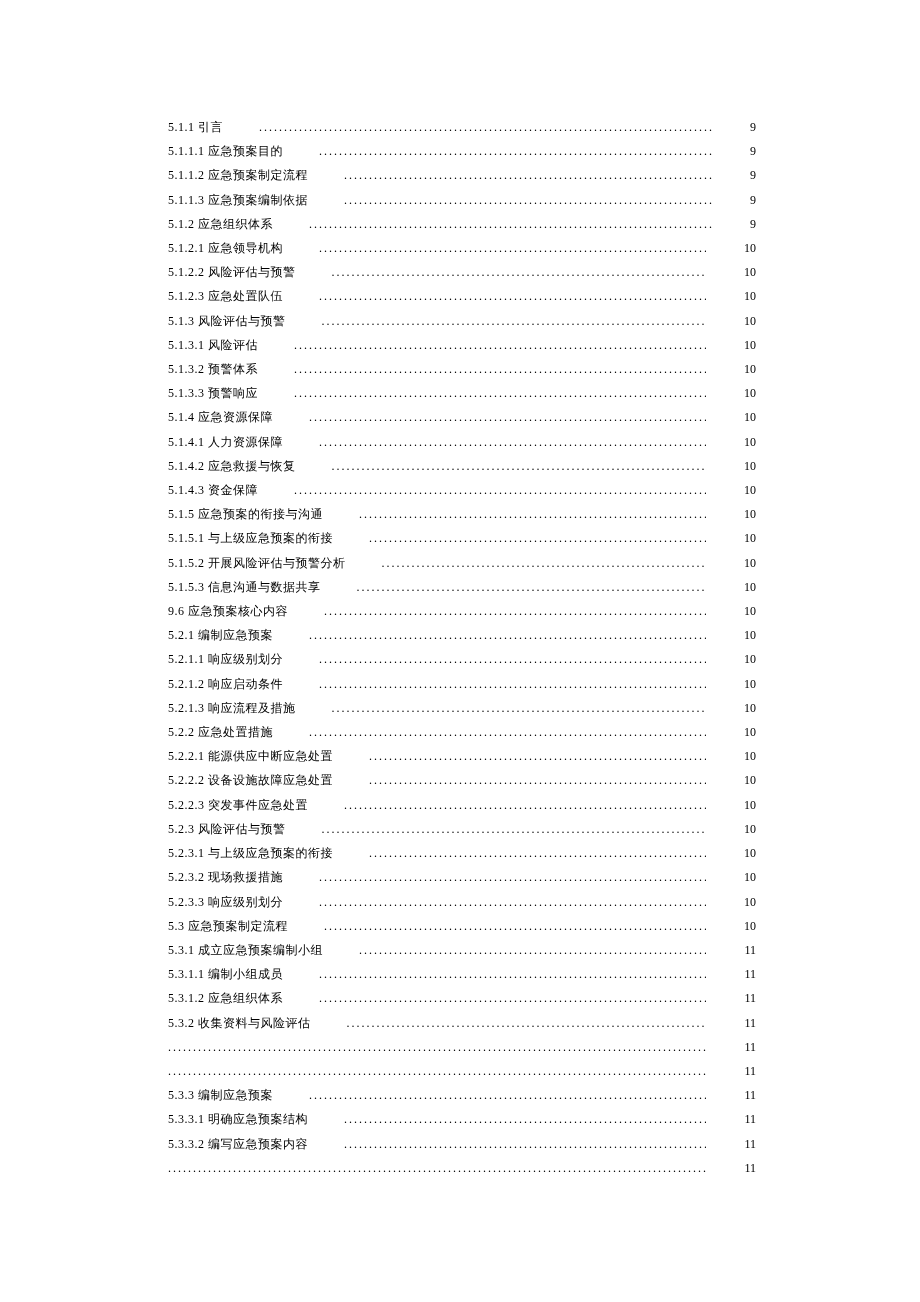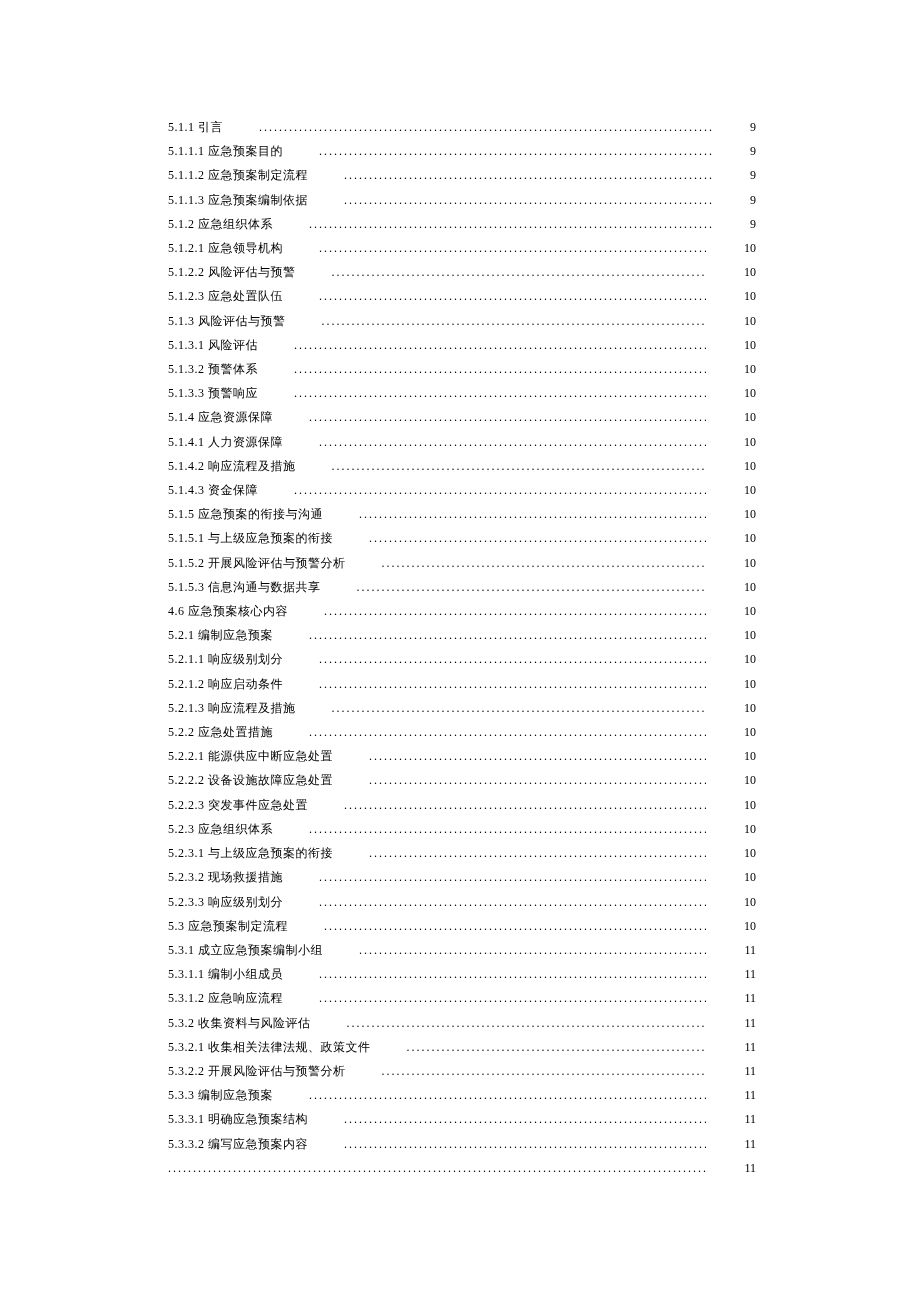--- a/index.html
+++ b/index.html
@@ -105,21 +105,21 @@
         <span class="toc-label">5.1.4 应急资源保障</span>
         <span class="toc-dots">..............................................................................................................................................................</span>
         <span class="toc-page">10</span>
       </div>
       <div class="toc-line">
         <span class="toc-label">5.1.4.1 人力资源保障</span>
         <span class="toc-dots">..............................................................................................................................................................</span>
         <span class="toc-page">10</span>
       </div>
       <div class="toc-line">
-        <span class="toc-label">5.1.4.2 响应流程及措施</span>
+        <span class="toc-label">5.1.4.2 应急救援与恢复</span>
         <span class="toc-dots">..............................................................................................................................................................</span>
         <span class="toc-page">10</span>
       </div>
       <div class="toc-line">
         <span class="toc-label">5.1.4.3 资金保障</span>
         <span class="toc-dots">..............................................................................................................................................................</span>
         <span class="toc-page">10</span>
       </div>
       <div class="toc-line">
         <span class="toc-label">5.1.5 应急预案的衔接与沟通</span>
@@ -135,21 +135,21 @@
         <span class="toc-label">5.1.5.2 开展风险评估与预警分析</span>
         <span class="toc-dots">..............................................................................................................................................................</span>
         <span class="toc-page">10</span>
       </div>
       <div class="toc-line">
         <span class="toc-label">5.1.5.3 信息沟通与数据共享</span>
         <span class="toc-dots">..............................................................................................................................................................</span>
         <span class="toc-page">10</span>
       </div>
       <div class="toc-line">
-        <span class="toc-label">4.6 应急预案核心内容</span>
+        <span class="toc-label">9.6 应急预案核心内容</span>
         <span class="toc-dots">..............................................................................................................................................................</span>
         <span class="toc-page">10</span>
       </div>
       <div class="toc-line">
         <span class="toc-label">5.2.1 编制应急预案</span>
         <span class="toc-dots">..............................................................................................................................................................</span>
         <span class="toc-page">10</span>
       </div>
       <div class="toc-line">
         <span class="toc-label">5.2.1.1 响应级别划分</span>
@@ -180,21 +180,21 @@
         <span class="toc-label">5.2.2.2 设备设施故障应急处置</span>
         <span class="toc-dots">..............................................................................................................................................................</span>
         <span class="toc-page">10</span>
       </div>
       <div class="toc-line">
         <span class="toc-label">5.2.2.3 突发事件应急处置</span>
         <span class="toc-dots">..............................................................................................................................................................</span>
         <span class="toc-page">10</span>
       </div>
       <div class="toc-line">
-        <span class="toc-label">5.2.3 应急组织体系</span>
+        <span class="toc-label">5.2.3 风险评估与预警</span>
         <span class="toc-dots">..............................................................................................................................................................</span>
         <span class="toc-page">10</span>
       </div>
       <div class="toc-line">
         <span class="toc-label">5.2.3.1 与上级应急预案的衔接</span>
         <span class="toc-dots">..............................................................................................................................................................</span>
         <span class="toc-page">10</span>
       </div>
       <div class="toc-line">
         <span class="toc-label">5.2.3.2 现场救援措施</span>
@@ -215,36 +215,34 @@
         <span class="toc-label">5.3.1 成立应急预案编制小组</span>
         <span class="toc-dots">..............................................................................................................................................................</span>
         <span class="toc-page">11</span>
       </div>
       <div class="toc-line">
         <span class="toc-label">5.3.1.1 编制小组成员</span>
         <span class="toc-dots">..............................................................................................................................................................</span>
         <span class="toc-page">11</span>
       </div>
       <div class="toc-line">
-        <span class="toc-label">5.3.1.2 应急响应流程</span>
+        <span class="toc-label">5.3.1.2 应急组织体系</span>
         <span class="toc-dots">..............................................................................................................................................................</span>
         <span class="toc-page">11</span>
       </div>
       <div class="toc-line">
         <span class="toc-label">5.3.2 收集资料与风险评估</span>
         <span class="toc-dots">..............................................................................................................................................................</span>
         <span class="toc-page">11</span>
       </div>
       <div class="toc-line">
-        <span class="toc-label">5.3.2.1 收集相关法律法规、政策文件</span>
-        <span class="toc-dots">..............................................................................................................................................................</span>
-        <span class="toc-page">11</span>
-      </div>
-      <div class="toc-line">
-        <span class="toc-label">5.3.2.2 开展风险评估与预警分析</span>
+        <span class="toc-dots">..............................................................................................................................................................</span>
+        <span class="toc-page">11</span>
+      </div>
+      <div class="toc-line">
         <span class="toc-dots">..............................................................................................................................................................</span>
         <span class="toc-page">11</span>
       </div>
       <div class="toc-line">
         <span class="toc-label">5.3.3 编制应急预案</span>
         <span class="toc-dots">..............................................................................................................................................................</span>
         <span class="toc-page">11</span>
       </div>
       <div class="toc-line">
         <span class="toc-label">5.3.3.1 明确应急预案结构</span>

